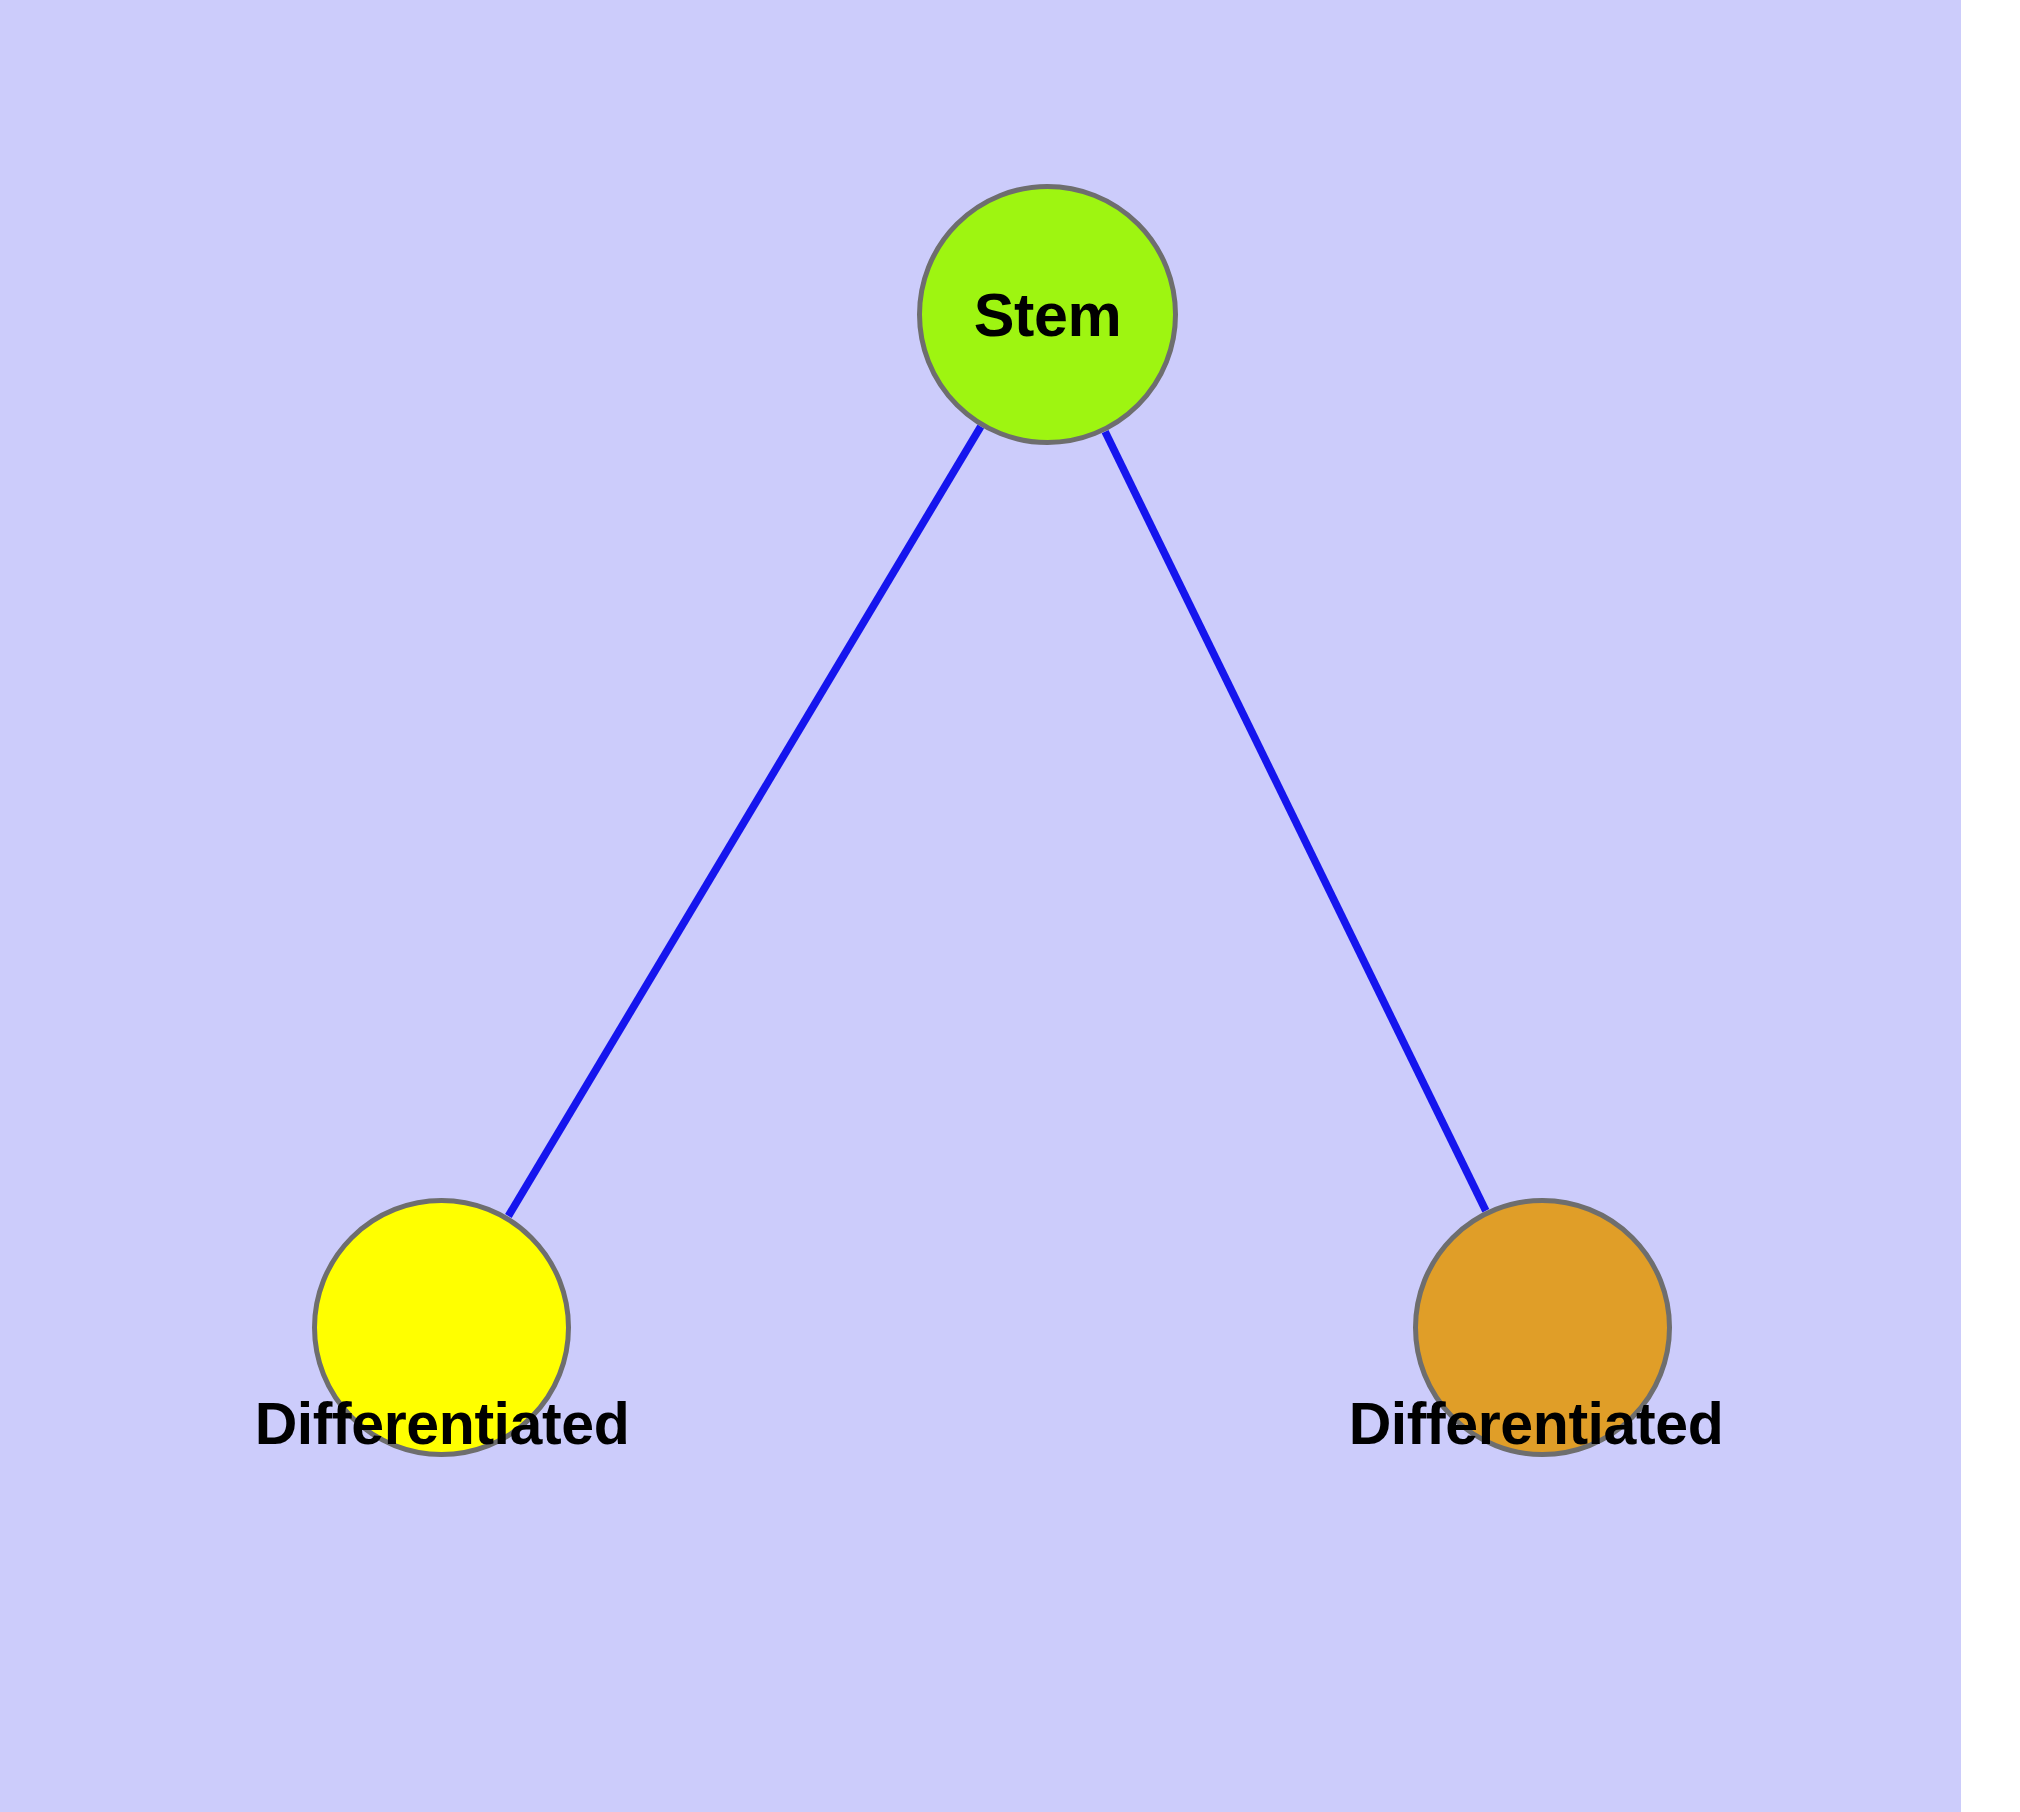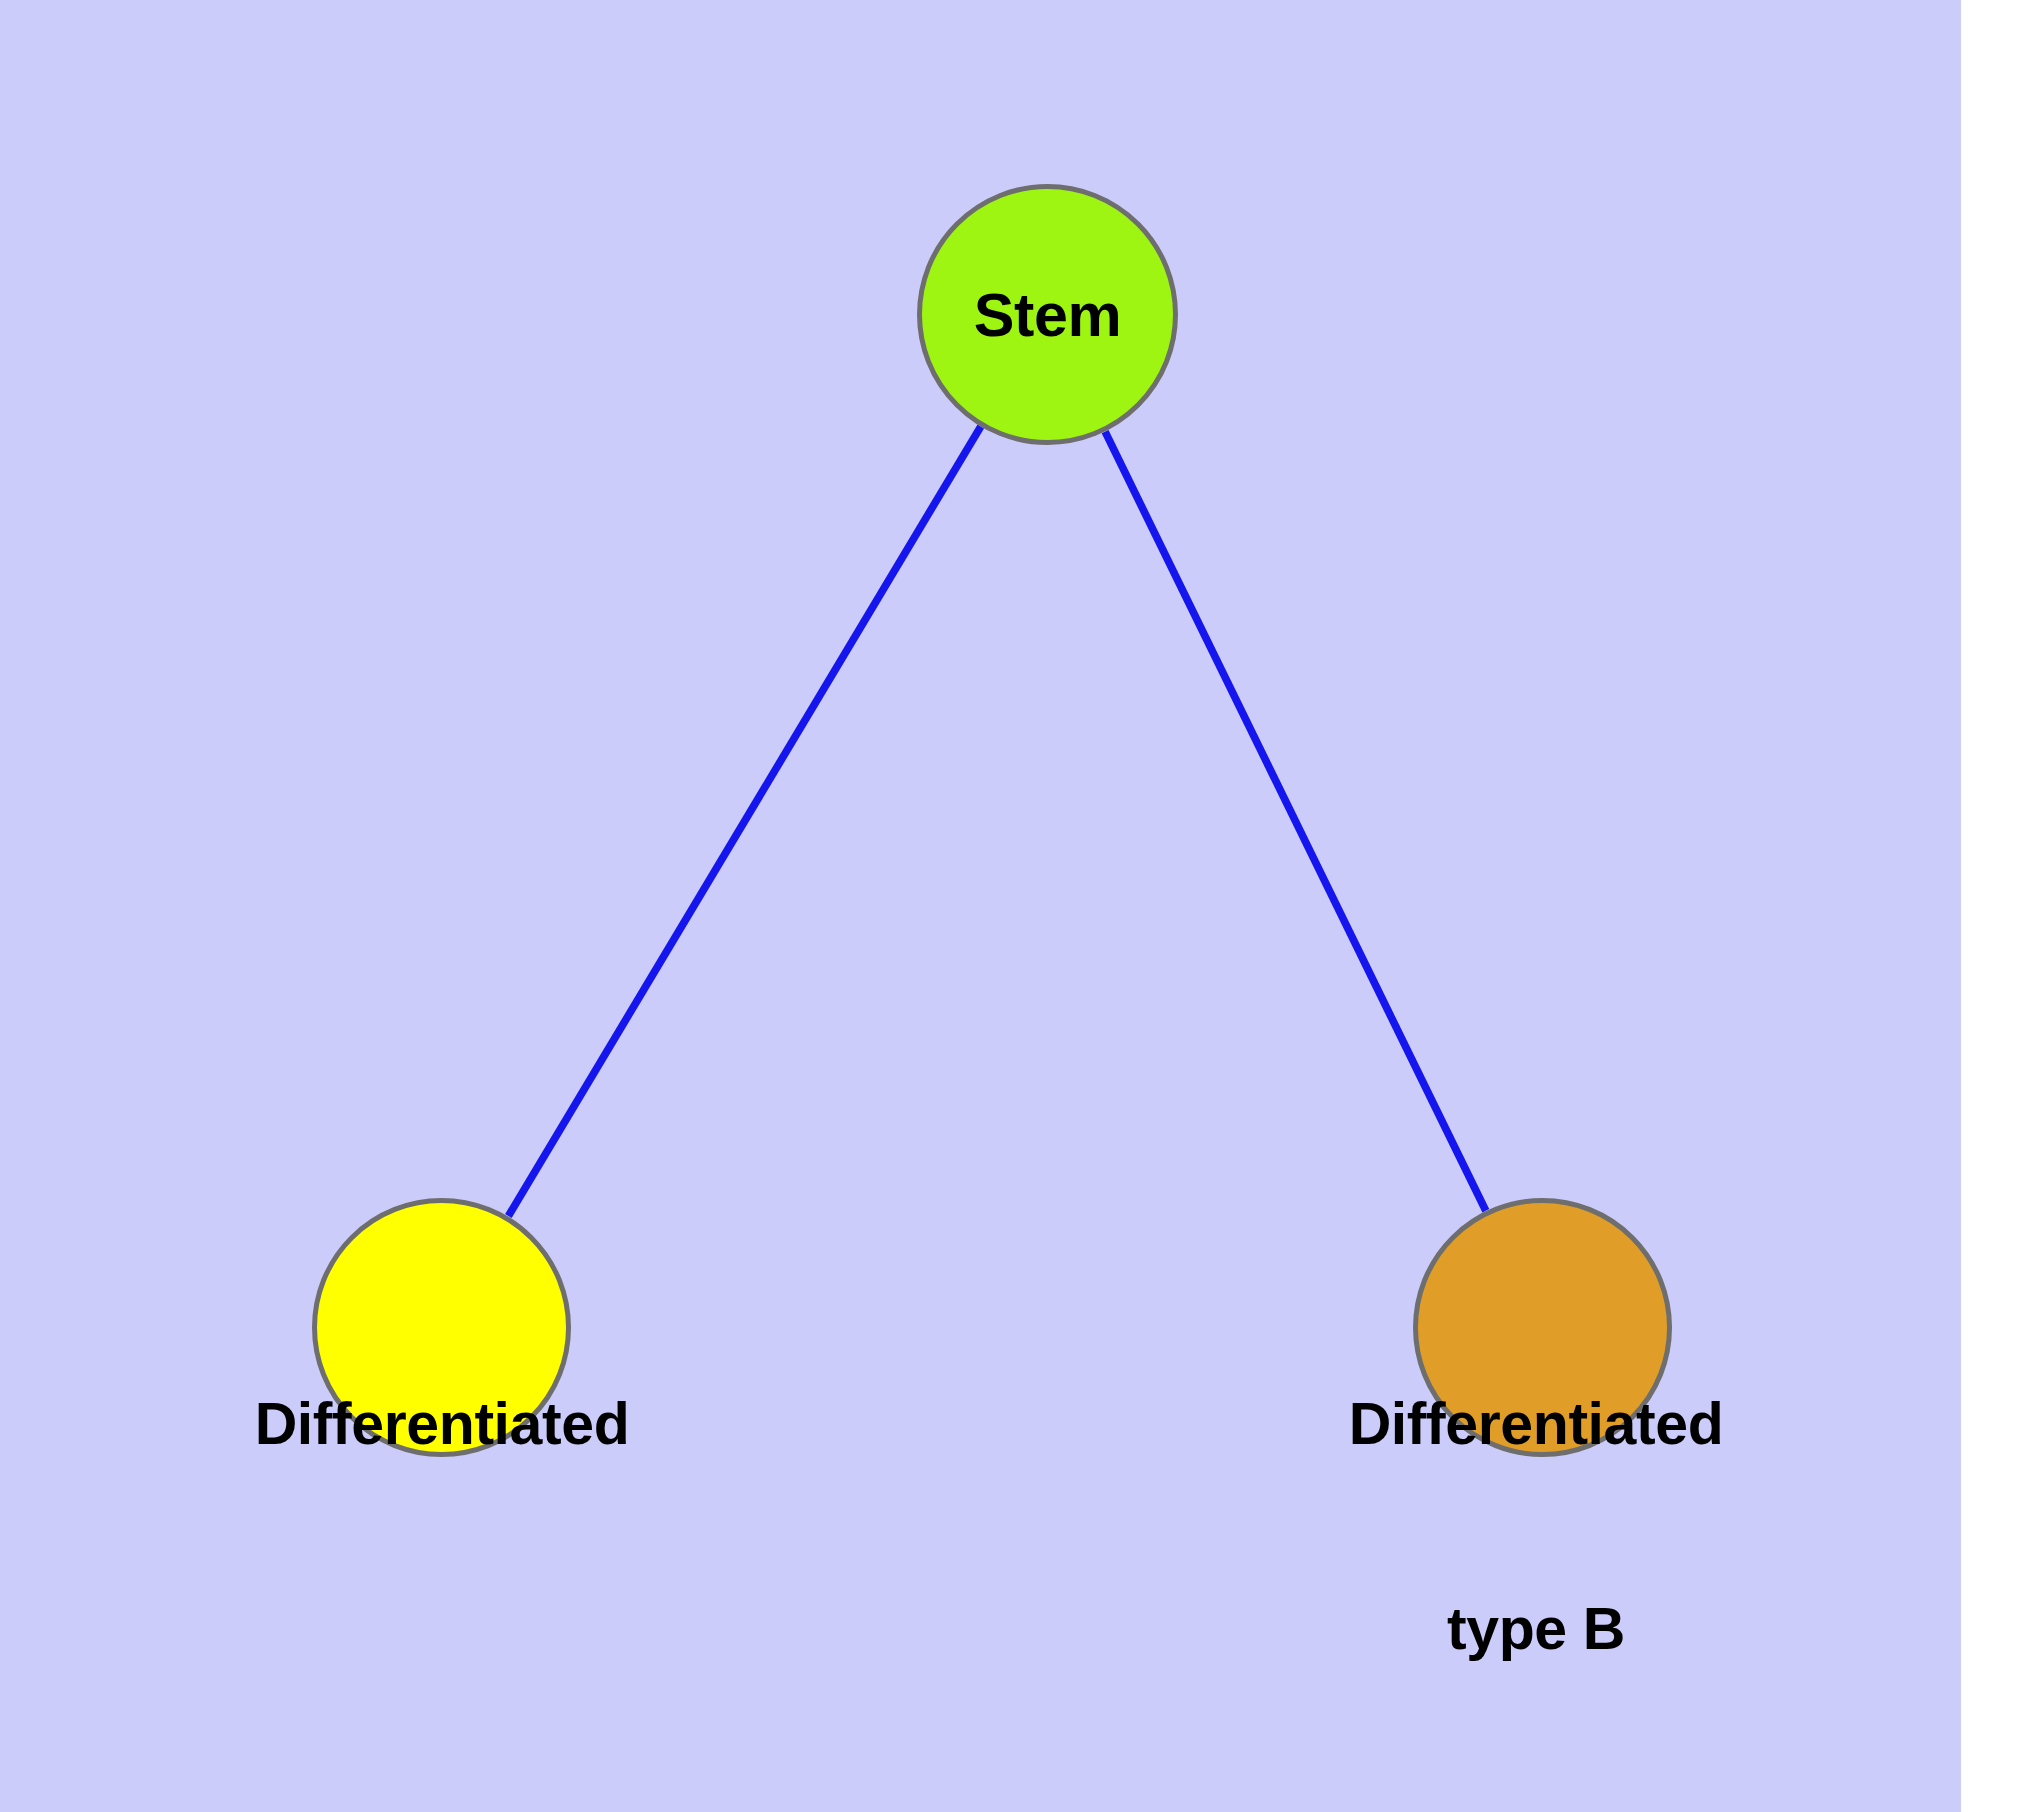--- a/index.html
+++ b/index.html
@@ -98,17 +98,16 @@
   <div class="node" id="node-diff-b" style="left: 1413px; top: 1198px; width: 259px; height: 259px; background: rgb(224, 158, 40); border-color: rgb(110, 110, 110);"></div>
 
   <div class="node-label" id="label-stem">Stem</div>
 
   <div class="node-label" id="label-diff-a">
     <div>Differentiated</div>
   </div>
 
   <div class="node-label" id="label-diff-b">
     <div>Differentiated</div>
-    <div>type B</div>
   </div>
 
 </div>
 
 
 </body></html>

